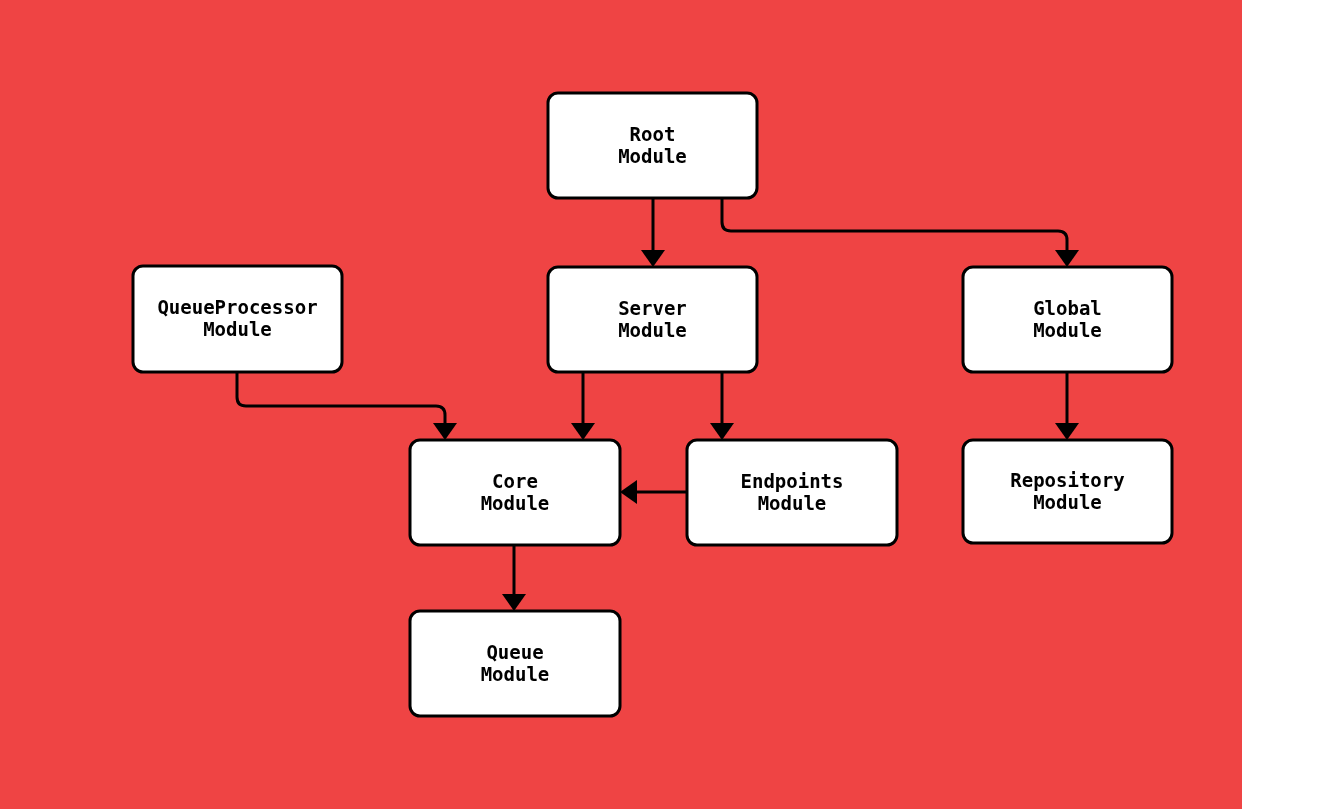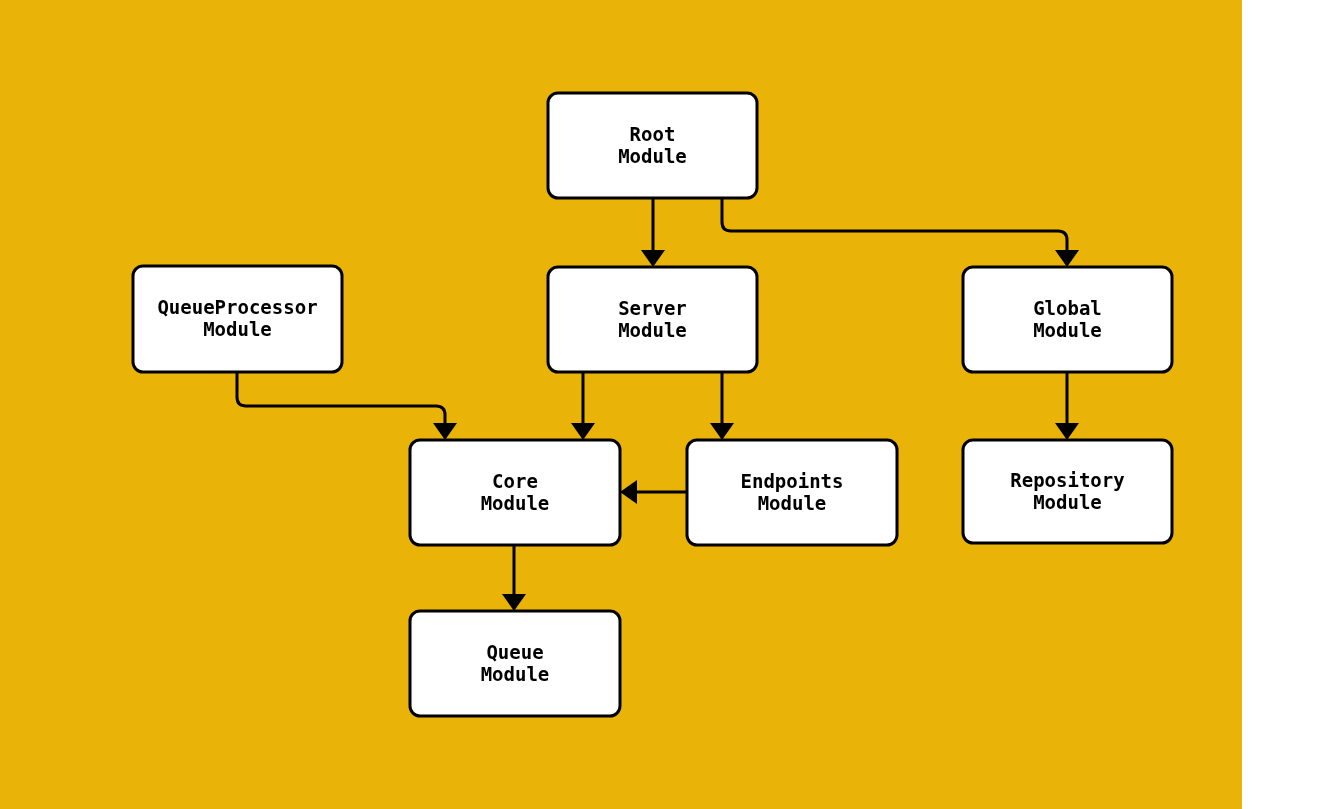--- a/index.html
+++ b/index.html
@@ -5,21 +5,21 @@
   html, body {
     margin: 0;
     padding: 0;
     background: #ffffff;
     font-family: "DejaVu Sans Mono", monospace;
   }
   .canvas {
     position: relative;
     width: 1242px;
     height: 809px;
-    background: #eab308;
+    background: #ef4444;
     overflow: hidden;
   }
   svg.diagram {
     display: block;
     width: 1337px;
     height: 809px;
   }
   .node-rect {
     fill: #ffffff;
     stroke: #000000;

